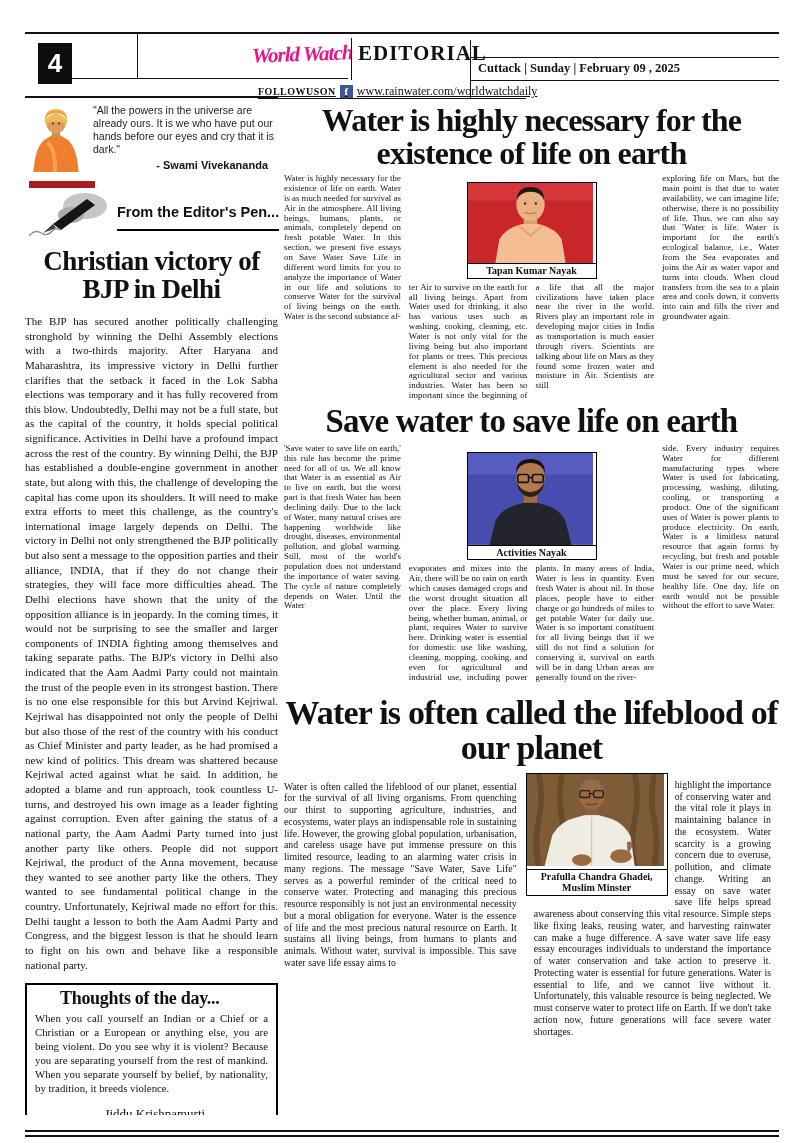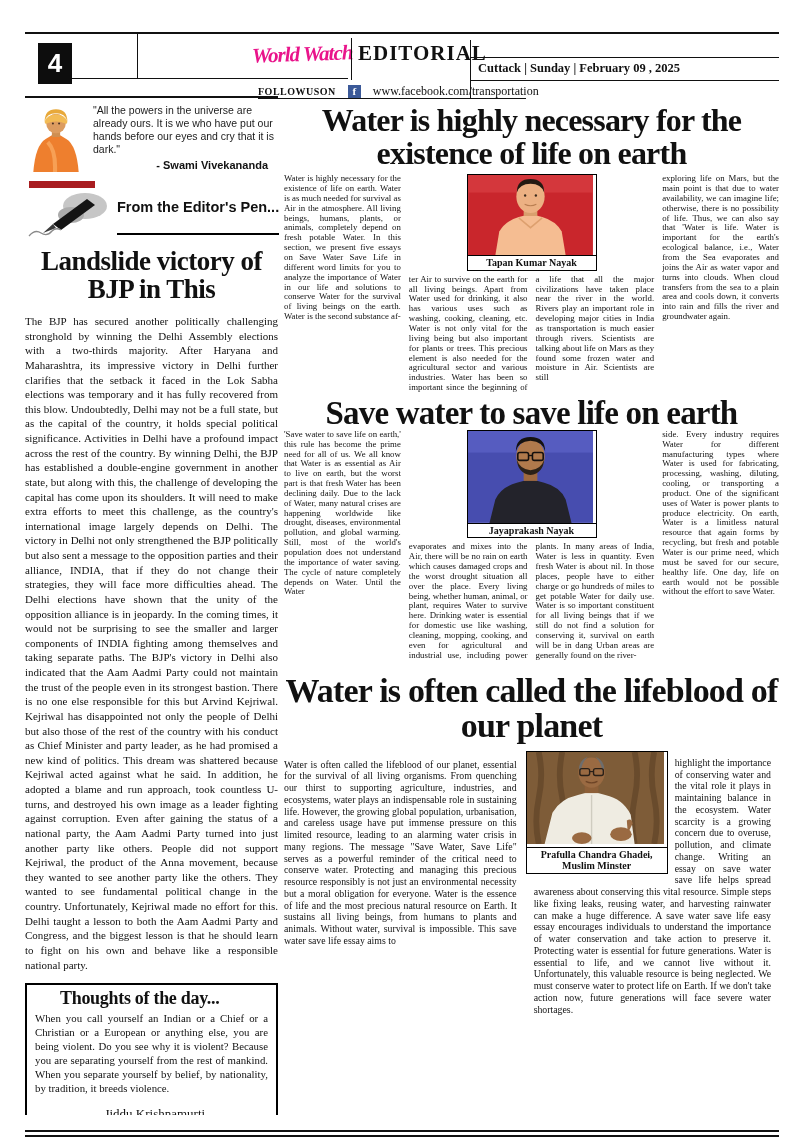--- a/index.html
+++ b/index.html
@@ -15,60 +15,60 @@
   .v1{position:absolute;top:2px;left:137px;height:47px;border-left:1.5px solid #111;}
   .h1line{position:absolute;top:48px;left:72px;width:276px;border-top:1.5px solid #111;}
   .logo{position:absolute;top:12px;left:252px;width:100px;font-size:21px;font-weight:bold;
         font-style:italic;color:#e9148b;letter-spacing:-1px;transform:rotate(-2deg);white-space:nowrap;}
   .v2{position:absolute;top:8px;left:351px;height:42px;border-left:1.5px solid #111;}
   .section-title{position:absolute;top:11px;left:358px;font-size:21px;font-weight:bold;letter-spacing:1px;}
   .v3{position:absolute;top:10px;left:470px;height:58px;border-left:1.5px solid #111;}
   .dline1{position:absolute;top:27px;left:470px;width:309px;border-top:1.5px solid #111;}
   .dline2{position:absolute;top:50px;left:470px;width:309px;border-top:1.5px solid #111;}
   .dateline{position:absolute;top:31px;left:478px;font-size:12.5px;font-weight:bold;white-space:nowrap;}
-  .follow-row{position:absolute;top:54px;left:258px;display:flex;align-items:center;gap:12px;}
+  .follow-row{position:absolute;top:54px;left:258px;display:flex;align-items:center;gap:4px;text-decoration:underline;}
   .follow-label{font-size:10px;font-weight:bold;letter-spacing:.5px;}
   .fb-icon{display:inline-block;width:13px;height:13px;background:#3b5998;color:#fff;
            font-weight:bold;font-size:11px;line-height:13px;text-align:center;}
   .fb-url{font-size:12px;}
   .follow-underline{position:absolute;top:68px;left:258px;width:268px;border-top:1.5px solid #111;}
   .leftcol-toprule{position:absolute;top:66px;left:25px;width:253px;border-top:2.5px solid #111;}
 
   
   .content{position:absolute;top:102px;left:25px;width:754px;height:1013px;display:flex;gap:6px;overflow:hidden;}
   .left-col{width:253px;flex:none;}
   .right-col{flex:1;min-width:0;}
 
   
   .viv-row{display:flex;gap:6px;align-items:flex-start;margin-top:2px;}
   .viv-quote{font-family:"Liberation Sans",sans-serif;font-size:10.5px;line-height:1.25;color:#1c1c1c;}
   .viv-attr{font-family:"Liberation Sans",sans-serif;font-size:11px;font-weight:bold;text-align:right;padding-right:10px;margin-top:2px;}
   .red-bar{width:66px;height:7px;background:#a81d20;margin:5px 0 2px 4px;}
   .pen-row{display:flex;gap:8px;align-items:center;}
   .pen-label{font-family:"Liberation Sans",sans-serif;font-size:14.5px;font-weight:bold;
-             border-bottom:2px solid #000;padding-bottom:18px;white-space:nowrap;}
+             border-bottom:2px solid #000;padding-bottom:9px;white-space:nowrap;}
   .ed-headline{font-size:27px;font-weight:bold;text-align:center;line-height:1.02;letter-spacing:-.5px;margin:4px 0 6px;}
   .ed-body{font-size:11px;line-height:1.33;text-align:justify;}
   .thoughts-box{border:2.5px solid #000;margin-top:8px;padding:3px 8px 8px;}
   .thoughts-title{font-size:18px;font-weight:bold;letter-spacing:-.3px;margin-left:25px;}
   .thought-quote{font-size:10.8px;line-height:1.3;text-align:justify;margin-top:2px;}
   .thought-attr{font-size:13px;text-align:center;margin-top:6px;}
 
   
   .art-headline{font-weight:bold;text-align:center;letter-spacing:-.8px;}
   .h-a1{font-size:32px;line-height:1.02;margin:2px 0 5px;}
-  .h-a2{font-size:33px;line-height:1.0;margin:4px 0 0;white-space:nowrap;}
+  .h-a2{font-size:33px;line-height:1.0;margin:4px 0 6px;white-space:nowrap;}
   .h-a3{font-size:34px;line-height:1.05;margin:12px 0 5px;}
   .art-body{display:flex;gap:8px;font-size:8.8px;line-height:1.12;text-align:justify;}
   .art-body p{margin:0;}
   .cnarrow{flex:1 1 0;min-width:0;}
   .cmid{flex:2.1 1 0;min-width:0;column-count:2;column-gap:8px;}
   figure{margin:0;}
   .photo-fig{border:1.5px solid #000;background:#fff;column-span:all;-webkit-column-span:all;
-             margin:0 auto 4px;}
+             margin:8px auto 4px;}
   .fig1{width:128px;}
   .fig2{width:128px;}
   .photo-fig svg{display:block;}
   .photo-cap{border-top:1.5px solid #000;font-size:10px;font-weight:bold;text-align:center;
              padding:1px 2px;line-height:1.15;}
   .a3-body{display:flex;gap:9px;font-size:9.8px;line-height:1.2;text-align:justify;}
   .a3-left{width:47%;flex:none;}
   .a3-right{flex:1;min-width:0;}
   .fig3{float:left;width:140px;border:1.5px solid #000;margin:2px 7px 3px 0;}
   .a3-right p{margin:8px;}
@@ -91,21 +91,21 @@
     <div class="logo">World Watch</div>
     <div class="v2"></div>
     <div class="section-title">EDITORIAL</div>
     <div class="v3"></div>
     <div class="dline1"></div>
     <div class="dateline">Cuttack | Sunday | February 09 , 2025</div>
     <div class="dline2"></div>
     <div class="follow-row">
       <span class="follow-label">FOLLOWUSON</span>
       <span class="fb-icon">f</span>
-      <span class="fb-url">www.facebook.com/transportation</span>
+      <span class="fb-url">www.rainwater.com/worldwatchdaily</span>
     </div>
     <div class="follow-underline"></div>
     <div class="leftcol-toprule"></div>
   </header>
 
   <div class="content">
 
     <aside class="left-col">
 
       <div class="viv-row">
@@ -136,21 +136,21 @@
             <ellipse cx="60" cy="16" rx="22" ry="13" fill="#c6c6c6"></ellipse>
             <ellipse cx="46" cy="25" rx="13" ry="8" fill="#ababab"></ellipse>
             <path d="M28 34 L62 9 L70 15 L36 40 Z" fill="#141414"></path>
             <path d="M28 34 L18 43 L31 38 Z" fill="#3c3c3c"></path>
             <path d="M4 46 q6 -7 12 -3 q6 4 11 -2 q4 -4 9 -1" stroke="#8a8a8a" fill="none" stroke-width="1.3"></path>
           </svg>
         </span>
         <span class="pen-label">From the Editor's Pen...</span>
       </div>
 
-      <h2 class="ed-headline">Landslide victory of BJP in This</h2>
+      <h2 class="ed-headline">Christian victory of BJP in Delhi</h2>
 
       <p class="ed-body">The BJP has secured another politically challenging stronghold by winning the Delhi Assembly elections with a two-thirds majority. After Haryana and Maharashtra, its impressive victory in Delhi further clarifies that the setback it faced in the Lok Sabha elections was temporary and it has fully recovered from this blow. Undoubtedly, Delhi may not be a full state, but as the capital of the country, it holds special political significance. Activities in Delhi have a profound impact across the rest of the country. By winning Delhi, the BJP has established a double-engine government in another state, but along with this, the challenge of developing the capital has come upon its shoulders. It will need to make extra efforts to meet this challenge, as the country's international image largely depends on Delhi. The victory in Delhi not only strengthened the BJP politically but also sent a message to the opposition parties and their alliance, INDIA, that if they do not change their strategies, they will face more difficulties ahead. The Delhi elections have shown that the unity of the opposition alliance is in jeopardy. In the coming times, it would not be surprising to see the smaller and larger components of INDIA fighting among themselves and taking separate paths. The BJP's victory in Delhi also indicated that the Aam Aadmi Party could not maintain the trust of the people even in its strongest bastion. There is no one else responsible for this but Arvind Kejriwal. Kejriwal has disappointed not only the people of Delhi but also those of the rest of the country with his conduct as Chief Minister and party leader, as he had promised a new kind of politics. This dream was shattered because Kejriwal acted against what he said. In addition, he adopted a blame and run approach, took countless U-turns, and destroyed his own image as a leader fighting against corruption. Even after gaining the status of a national party, the Aam Aadmi Party turned into just another party like others. People did not support Kejriwal, the product of the Anna movement, because they wanted to see another party like the others. They wanted to see fundamental political change in the country. Unfortunately, Kejriwal made no effort for this. Delhi taught a lesson to both the Aam Aadmi Party and Congress, and the biggest lesson is that he should learn to fight on his own and behave like a responsible national party.</p>
 
       <div class="thoughts-box">
         <div class="thoughts-title">Thoughts of the day...</div>
         <p class="thought-quote">When you call yourself an Indian or a Chief or a Christian or a European or anything else, you are being violent. Do you see why it is violent? Because you are separating yourself from the rest of mankind. When you separate yourself by belief, by nationality, by tradition, it breeds violence.</p>
         <div class="thought-attr">–Jiddu Krishnamurti</div>
 
       </div>
     </aside>
@@ -191,21 +191,21 @@
               <rect width="128" height="22" fill="#565cc0"></rect>
               <path d="M22 94 L28 70 Q34 57 50 53 L64 49 L78 53 Q94 57 100 70 L106 94 Z" fill="#23232b"></path>
               <rect x="57" y="38" width="14" height="13" fill="#a06a40"></rect>
               <ellipse cx="64" cy="26" rx="14.5" ry="17.5" fill="#b07a4c"></ellipse>
               <path d="M49 21 Q49 6 64 6 Q79 6 79 21 Q77 11 64 10 Q51 11 49 21 Z" fill="#151210"></path>
               <path d="M50 29 Q51 43 64 45 Q77 43 78 29 Q75 39 64 40 Q53 39 50 29 Z" fill="#2b2118"></path>
               <rect x="51" y="22" width="11" height="8" rx="2" fill="none" stroke="#14100e" stroke-width="1.6"></rect>
               <rect x="66" y="22" width="11" height="8" rx="2" fill="none" stroke="#14100e" stroke-width="1.6"></rect>
               <line x1="62" y1="25" x2="66" y2="25" stroke="#14100e" stroke-width="1.4"></line>
             </svg>
-            <figcaption class="photo-cap">Jayaprakash Nayak</figcaption>
+            <figcaption class="photo-cap">Activities Nayak</figcaption>
           </figure>
           <p>evaporates and mixes into the Air, there will be no rain on earth which causes damaged crops and the worst drought situation all over the place. Every living being, whether human, animal, or plant, requires Water to survive here. Drinking water is essential for domestic use like washing, cleaning, mopping, cooking, and even for agricultural and industrial use, including power plants. In many areas of India, Water is less in quantity. Even fresh Water is about nil. In those places, people have to either charge or go hundreds of miles to get potable Water for daily use. Water is so important constituent for all living beings that if we still do not find a solution for conserving it, survival on earth will be in dang Urban areas are generally found on the river-</p>
         </div>
         <p class="cnarrow">side. Every industry requires Water for different manufacturing types where Water is used for fabricating, processing, washing, diluting, cooling, or transporting a product. One of the significant uses of Water is power plants to produce electricity. On earth, Water is a limitless natural resource that again forms by recycling, but fresh and potable Water is our prime need, which must be saved for our secure, healthy life. One day, life on earth would not be possible without the effort to save Water.</p>
       </div>
 
       <h1 class="art-headline h-a3">Water is often called the lifeblood of our planet</h1>
       <div class="a3-body">
         <p class="a3-left">Water is often called the lifeblood of our planet, essential for the survival of all living organisms. From quenching our thirst to supporting agriculture, industries, and ecosystems, water plays an indispensable role in sustaining life. However, the growing global population, urbanisation, and careless usage have put immense pressure on this limited resource, leading to an alarming water crisis in many regions. The message "Save Water, Save Life" serves as a powerful reminder of the critical need to conserve water. Protecting and managing this precious resource responsibly is not just an environmental necessity but a moral obligation for everyone. Water is the essence of life and the most precious natural resource on Earth. It sustains all living beings, from humans to plants and animals. Without water, survival is impossible. This save water save life essay aims to</p>
         <div class="a3-right">

